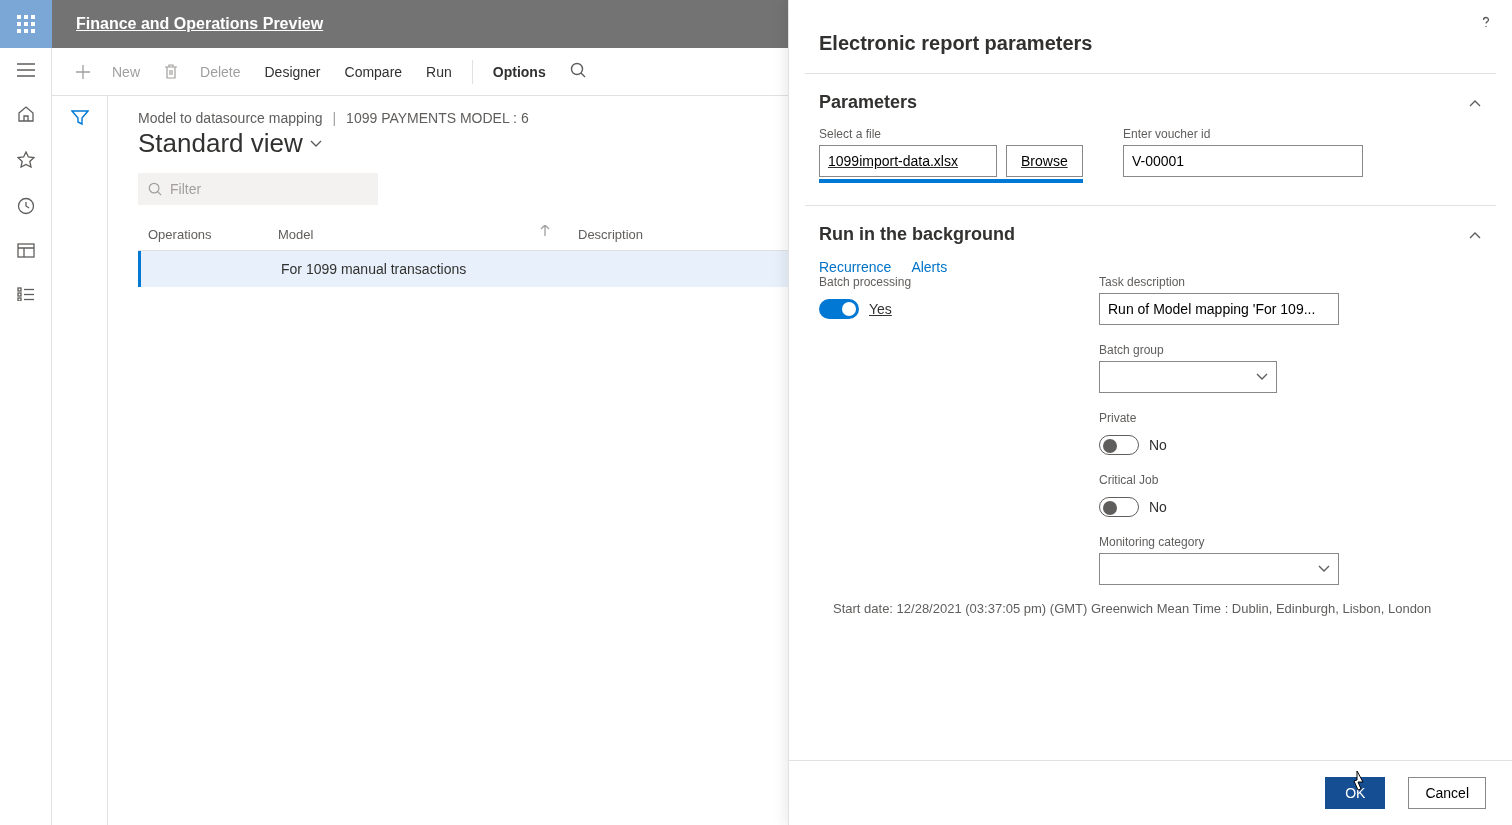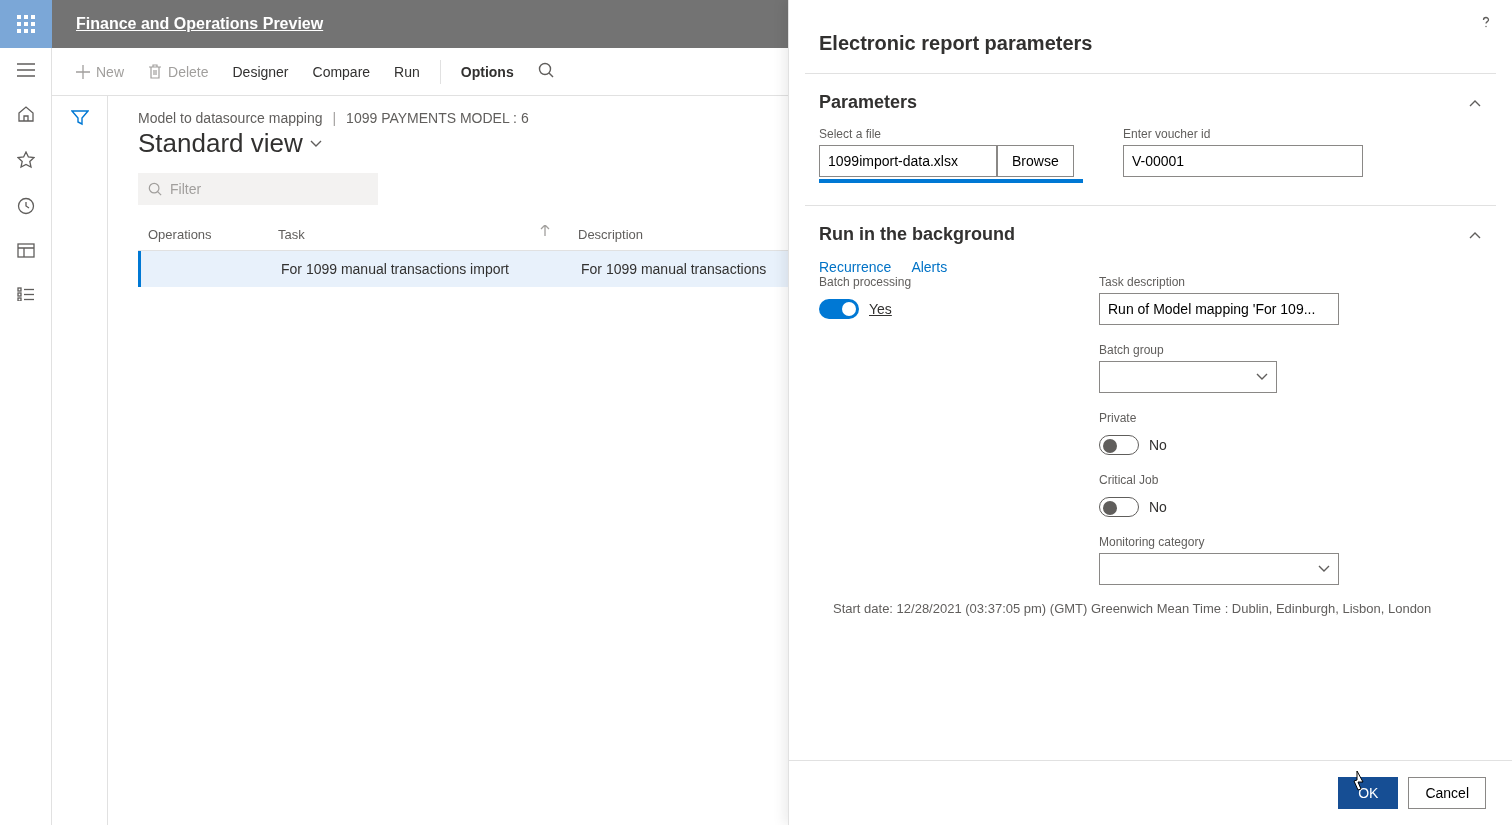--- a/index.html
+++ b/index.html
@@ -10,21 +10,21 @@
   .waffle { width:52px; height:48px; background:#7ba7d7; display:flex; align-items:center; justify-content:center;}
   .waffle-grid { width:18px; height:18px; display:grid; grid-template-columns:repeat(3,4px); grid-template-rows:repeat(3,4px); gap:3px;}
   .waffle-grid span { background:#fff; }
   .app-title { padding-left:24px; font-size:16px; font-weight:600;text-decoration:underline;}
   
   .below-header { flex:1; display:flex; min-height:0;}
   .nav-rail { width:52px; border-right:1px solid #e1e1e1; display:flex; flex-direction:column; align-items:center; padding-top:15px; gap:28px;}
   .nav-rail svg, .nav-rail .ico { color:#605e5c; }
   .content-col { flex:1; display:flex; flex-direction:column; min-width:0;}
   .action-bar { height:48px; border-bottom:1px solid #e1e1e1; display:flex; align-items:center; padding:0 14px; gap:4px;}
-  .action-btn { display:flex; align-items:center; gap:6px; padding:6px 10px; color:#323130; font-size:14px; border-radius:2px;}
+  .action-btn { display:flex; align-items:center; gap:22px; padding:6px 10px; color:#323130; font-size:14px; border-radius:2px;}
   .action-btn.disabled { color:#a19f9d;}
   .action-btn.selected { font-weight:600;}
   .action-sep { width:1px; height:24px; background:#e1e1e1; margin:0 6px;}
   .search-circle { padding:6px 10px;}
   
   .body-row { flex:1; display:flex; min-height:0;}
   .filter-col { width:56px; border-right:1px solid #e1e1e1; display:flex; justify-content:center; padding-top:14px;}
   .main-area { flex:1; padding:14px 20px 0 30px; min-width:0; overflow:hidden;}
   .breadcrumb { font-size:14px; color:#605e5c; display:flex; align-items:center; gap:10px;}
   .breadcrumb .sep { color:#a19f9d;}
@@ -44,21 +44,21 @@
   .panel-top-help { position:absolute; right:18px; top:14px; color:#605e5c; font-size:16px;}
   .panel-title { font-size:20px; font-weight:600; padding:32px 30px 18px 30px;}
   .panel-scroll { flex:1; overflow:auto; padding:0 16px 0 16px;}
   .section { border-top:1px solid #e1e1e1; padding:18px 14px 22px 14px;}
   .section-head { display:flex; align-items:center; justify-content:space-between;}
   .section-title { font-size:18px; font-weight:600;}
   .chev { color:#605e5c;}
   .field-row { display:flex; gap:40px; margin-top:14px; flex-wrap:wrap;}
   .field { display:flex; flex-direction:column; gap:4px;}
   .flabel { font-size:12px; color:#605e5c;}
-  .file-row { display:flex; gap:0; align-items:flex-start;}
+  .file-row { display:flex; gap:9px; align-items:flex-start;text-decoration:underline;}
   .text-input { height:32px; border:1px solid #8a8886; padding:0 8px; font-size:14px; background:#fff;}
   .file-input { width:178px;}
   .file-wrap { display:flex; flex-direction:column;}
   .progress { height:4px; background:#0078d4; width:264px; margin-top:2px;}
   .browse-btn { height:32px; border:1px solid #8a8886; background:#fff; padding:0 14px; font-size:14px;}
   .voucher-input { width:240px;}
   .links-row { display:flex; gap:20px; margin-top:14px;}
   .link { color:#0072c6; font-size:14px;}
   .bg-grid { display:flex; gap:50px; }
   .bg-left { width:230px;}
@@ -68,21 +68,21 @@
   .toggle.on { background:#0078d4;}
   .toggle.off { background:#fff; border:1px solid #605e5c;}
   .knob { width:14px; height:14px; border-radius:50%; background:#fff; position:absolute; top:3px;}
   .toggle.on .knob { right:3px;}
   .toggle.off .knob { left:3px; background:#605e5c;}
   .toggle-label { font-size:14px;}
   .select-box { height:32px; width:178px; border:1px solid #8a8886; display:flex; align-items:center; justify-content:flex-end; padding:0 8px;}
   .select-wide { width:240px;}
   .task-input { width:240px;}
   .start-date { font-size:13px; color:#605e5c; margin-top:16px; padding:0 14px;}
-  .panel-footer { border-top:1px solid #e1e1e1; padding:16px 26px; display:flex; justify-content:flex-end; gap:10px; align-items:center;}
+  .panel-footer { border-top:1px solid #e1e1e1; padding:16px 26px; display:flex; justify-content:flex-end; gap:23px; align-items:center;}
   .btn-primary { background:#164e94; color:#fff; border:none; height:32px; padding:0 20px; font-size:14px;}
   .btn-secondary { background:#fff; border:1px solid #8a8886; height:32px; padding:0 16px; font-size:14px;}
   .cursor { position:absolute; right:142px; bottom:32px; pointer-events:none;}
   .ico { display:inline-flex;}
 </style>
 </head>
 <body>
 
 <div class="root">
 
@@ -218,32 +218,31 @@
                   <path d="M11 11l4 4"></path>
                 </svg>
               </span>
             <span>Filter</span>
           </div>
 
           <div class="grid">
             <div class="grid-head">
               <div class="cell cell-def">Operations</div>
               <div class="cell cell-name">
-                <span>Task</span>
+                <span>Model</span>
                 <span class="sort-arrow ico">
                     <svg width="10" height="12" viewBox="0 0 10 12">
                       <path d="M5 0v11M1 4l4-4 4 4" fill="none" stroke="#a19f9d" stroke-width="1.3"></path>
                     </svg>
                   </span>
               </div>
               <div class="cell cell-desc">Description</div>
             </div>
             <div class="grid-row">
               <div class="cell cell-def"></div>
-              <div class="cell cell-name">For 1099 manual transactions import</div>
               <div class="cell cell-desc">For 1099 manual transactions</div>
             </div>
           </div>
         </div>
       </div>
     </div>
   </div>
 
   <div class="side-panel">
     <span class="panel-top-help ico">

